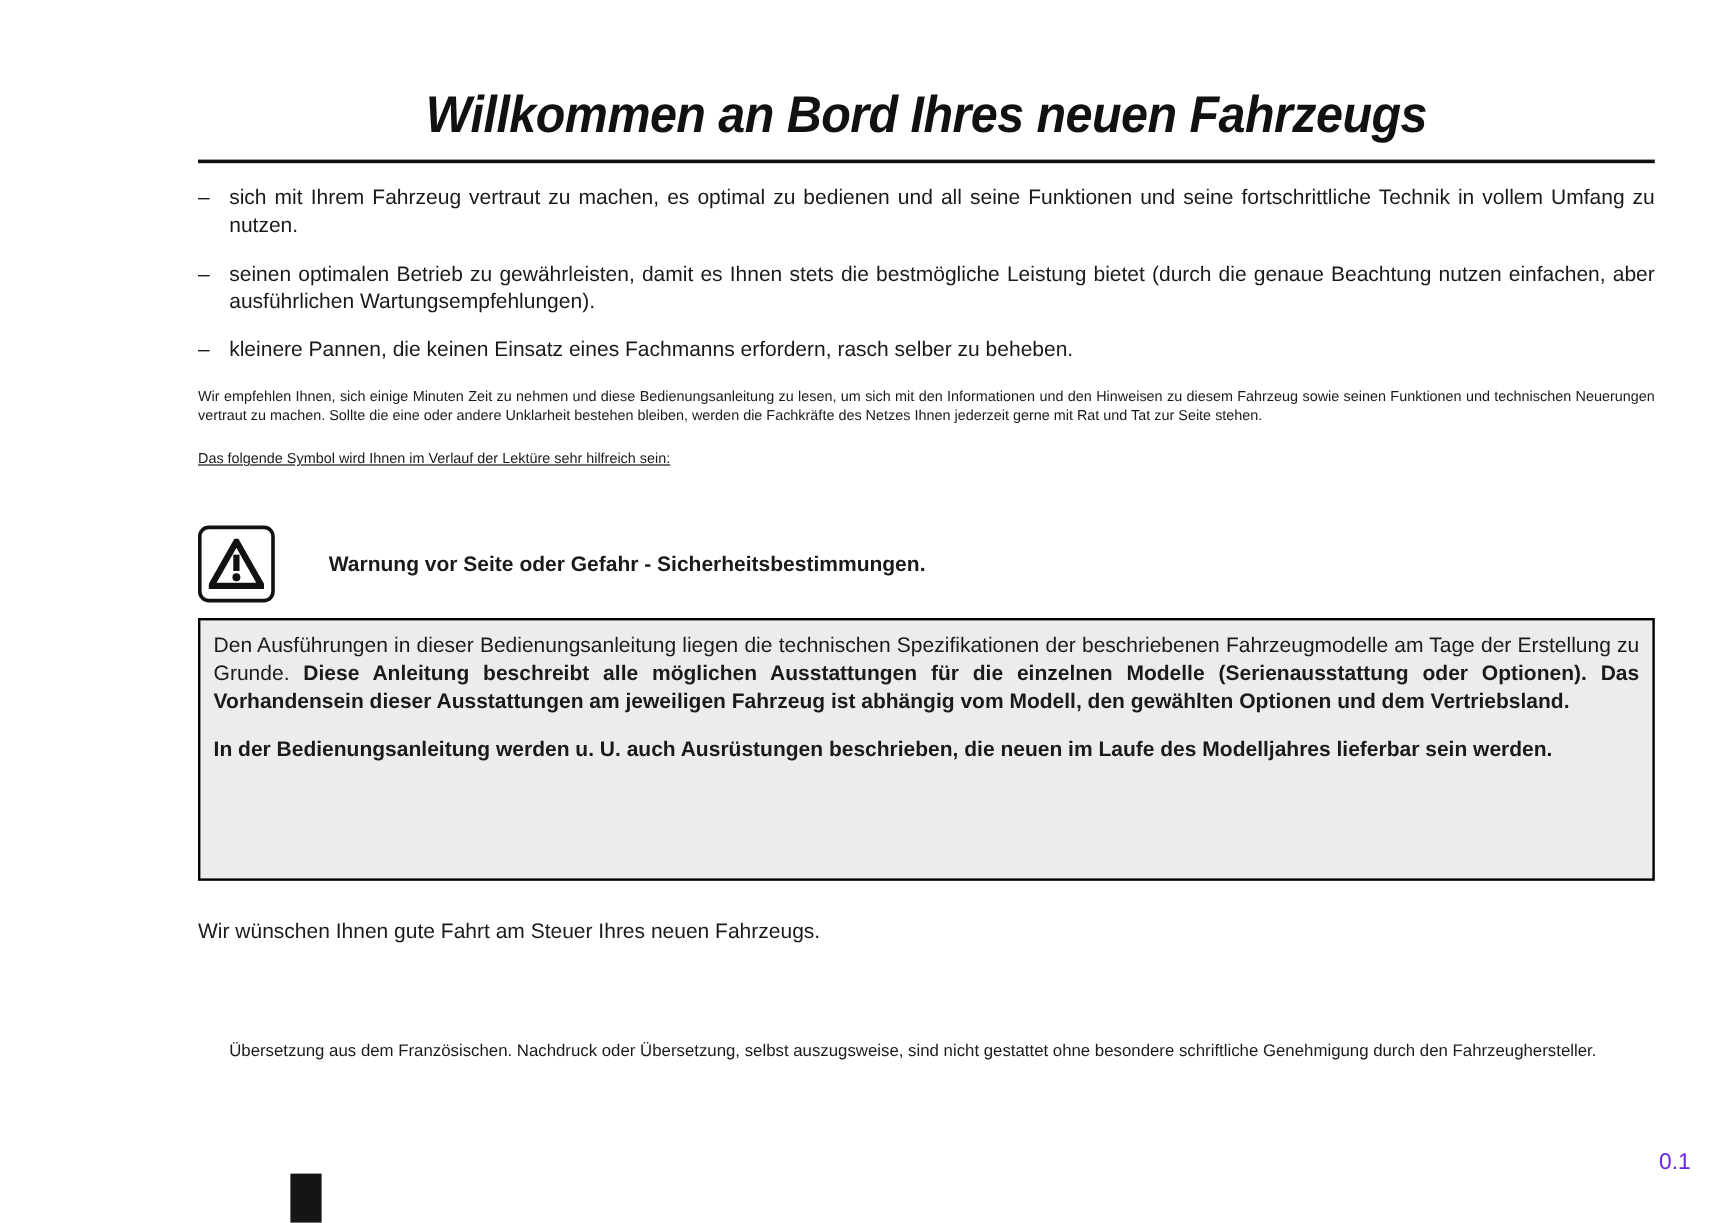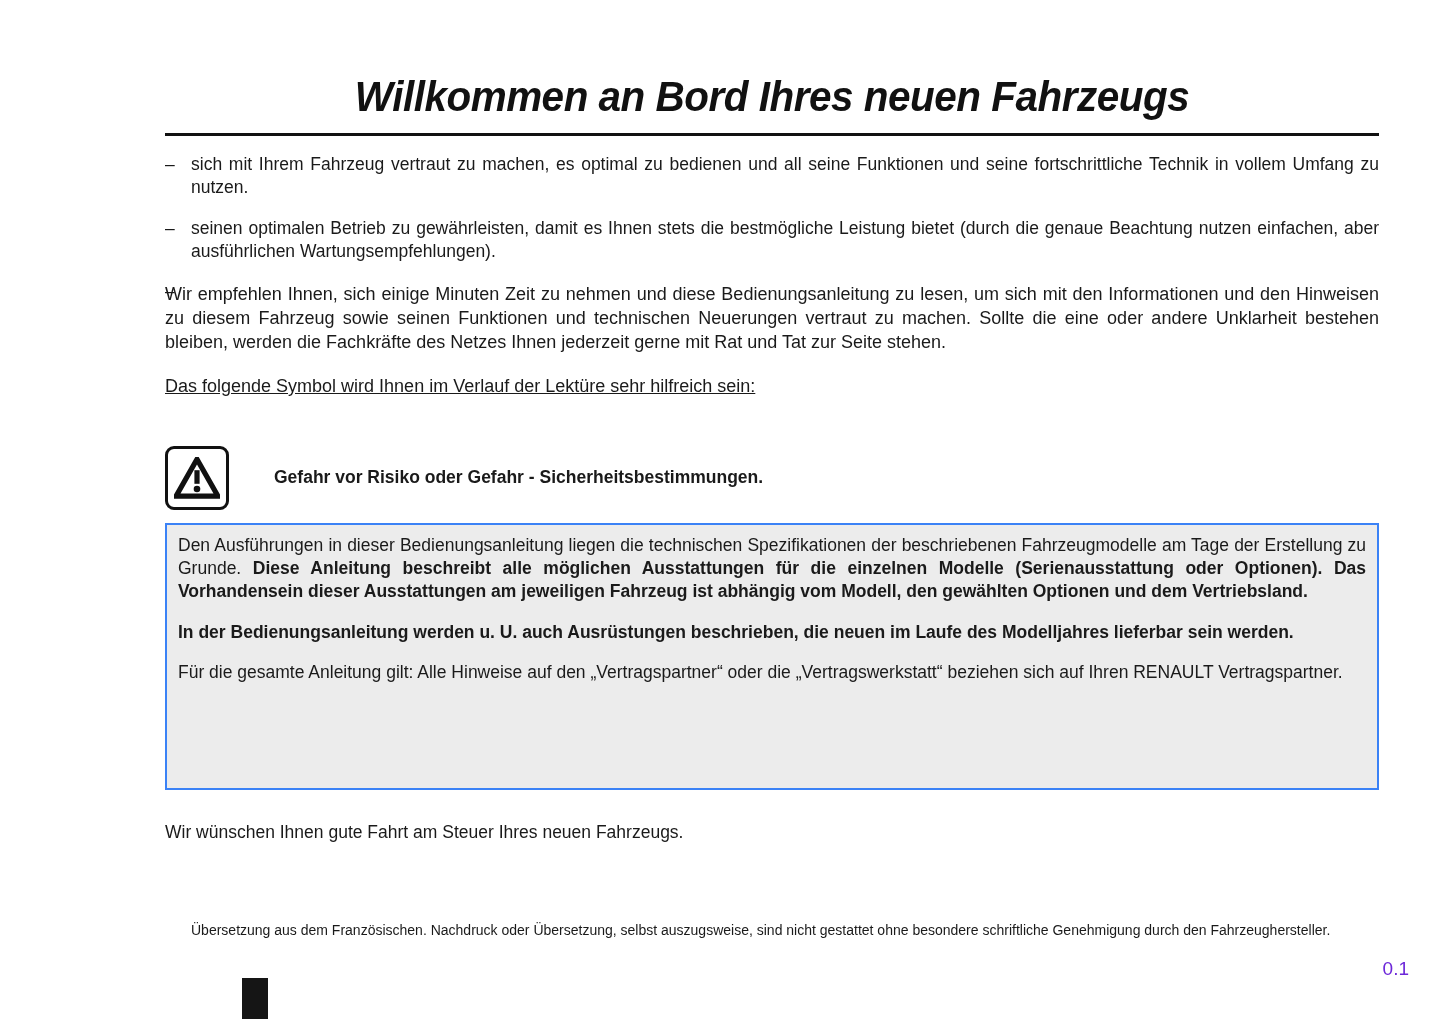--- a/index.html
+++ b/index.html
@@ -84,21 +84,21 @@
   }
   .bullet .dash {
     position: absolute;
     left: 0;
     top: 0;
   }
 
   .para {
     margin: 0;
     margin-top: 20px;
-    font-size: 18px;
+    font-size: 12px;
     line-height: 1.33;
     text-align: justify;
     text-justify: inter-word;
   }
   .para.noj { text-align: left; text-decoration: underline; }
 
   
   .warning-row {
     margin-top: 46px;
     display: flex;
@@ -120,25 +120,25 @@
   .warn-text {
     margin-left: 45px;
     font-size: 17.5px;
     font-weight: bold;
     line-height: 1.2;
   }
 
   
   .notice {
     margin-top: 12px;
-    border: 2px solid #3b82f6;
+    border: 2px solid #000000;
     background: #ececec;
     box-sizing: border-box;
     padding: 9px 11px 14px 11px;
-    height: 267px;
+    height: 219px;
   }
   .notice p {
     margin: 0;
     font-size: 17.5px;
     line-height: 1.33;
     text-align: justify;
     text-justify: inter-word;
   }
   .notice p + p { margin-top: 17px; }
   .notice b { font-weight: bold; }
@@ -194,42 +194,42 @@
       <li class="bullet">
         <span class="dash">–</span>
         <span>sich mit Ihrem Fahrzeug vertraut zu machen, es optimal zu bedienen und all seine Funktionen und seine fortschrittliche Technik in vollem Umfang zu nutzen.</span>
       </li>
       <li class="bullet">
         <span class="dash">–</span>
         <span>seinen optimalen Betrieb zu gewährleisten, damit es Ihnen stets die bestmögliche Leistung bietet (durch die genaue Beachtung nutzen einfachen, aber ausführlichen Wartungsempfehlungen).</span>
       </li>
       <li class="bullet">
         <span class="dash">–</span>
+        <span>kleinere Pannen, die keinen Einsatz eines Fachmanns erfordern, rasch selber zu beheben.</span>
       </li>
     </ul>
 
     <p class="para">Wir empfehlen Ihnen, sich einige Minuten Zeit zu nehmen und diese Bedienungsanleitung zu lesen, um sich mit den Informationen und den Hinweisen zu diesem Fahrzeug sowie seinen Funktionen und technischen Neuerungen vertraut zu machen. Sollte die eine oder andere Unklarheit bestehen bleiben, werden die Fachkräfte des Netzes Ihnen jederzeit gerne mit Rat und Tat zur Seite stehen.</p>
 
     <p class="para noj">Das folgende Symbol wird Ihnen im Verlauf der Lektüre sehr hilfreich sein:</p>
 
     <div class="warning-row">
       <div class="warn-icon">
         <svg width="46" height="42" viewBox="0 0 46 42" aria-hidden="true">
           <path d="M23 2.2 L44 39.2 L2 39.2 Z" fill="none" stroke="#111111" stroke-width="5.2" stroke-linejoin="miter"></path>
           <rect x="20.4" y="13.2" width="5.2" height="13.6" fill="#111111"></rect>
           <circle cx="23" cy="32" r="3.3" fill="#111111"></circle>
         </svg>
       </div>
-      <div class="warn-text">Gefahr vor Risiko oder Gefahr - Sicherheitsbestimmungen.</div>
+      <div class="warn-text">Warnung vor Seite oder Gefahr - Sicherheitsbestimmungen.</div>
     </div>
 
     <div class="notice">
       <p><span>Den Ausführungen in dieser Bedienungsanleitung liegen die technischen Spezifikationen der beschriebenen Fahrzeugmodelle am Tage der Erstellung zu Grunde. </span><b>Diese Anleitung beschreibt alle möglichen Ausstattungen für die einzelnen Modelle (Serienausstattung oder Optionen). Das Vorhandensein dieser Ausstattungen am jeweiligen Fahrzeug ist abhängig vom Modell, den gewählten Optionen und dem Vertriebsland.</b></p>
       <p><b>In der Bedienungsanleitung werden u. U. auch Ausrüstungen beschrieben, die neuen im Laufe des Modelljahres lieferbar sein werden.</b></p>
-      <p>Für die gesamte Anleitung gilt: Alle Hinweise auf den „Vertragspartner“ oder die „Vertragswerkstatt“ beziehen sich auf Ihren RENAULT Vertragspartner.</p>
     </div>
 
     <p class="closing">Wir wünschen Ihnen gute Fahrt am Steuer Ihres neuen Fahrzeugs.</p>
 
     <p class="footnote">Übersetzung aus dem Französischen. Nachdruck oder Übersetzung, selbst auszugsweise, sind nicht gestattet ohne besondere schriftliche Genehmigung durch den Fahrzeughersteller.</p>
 
   </div>
 
   <div class="page-number">0.1</div>
   <div class="thumb-tab"></div>

